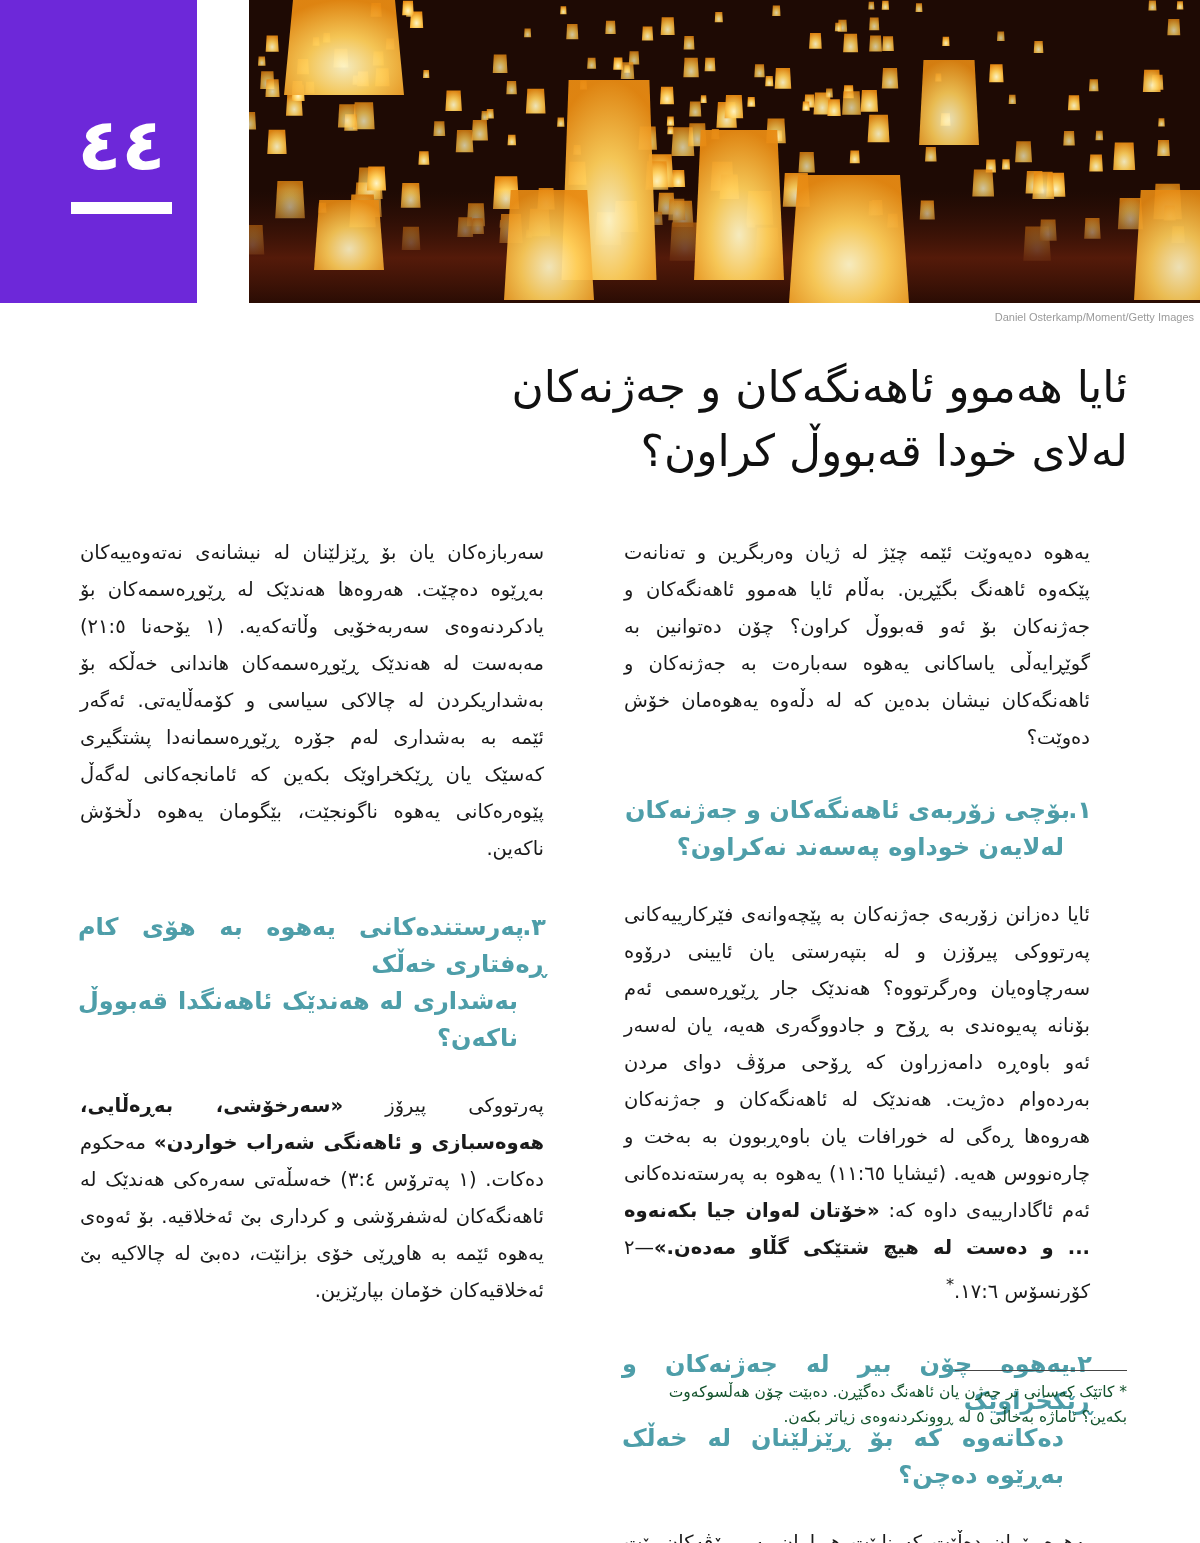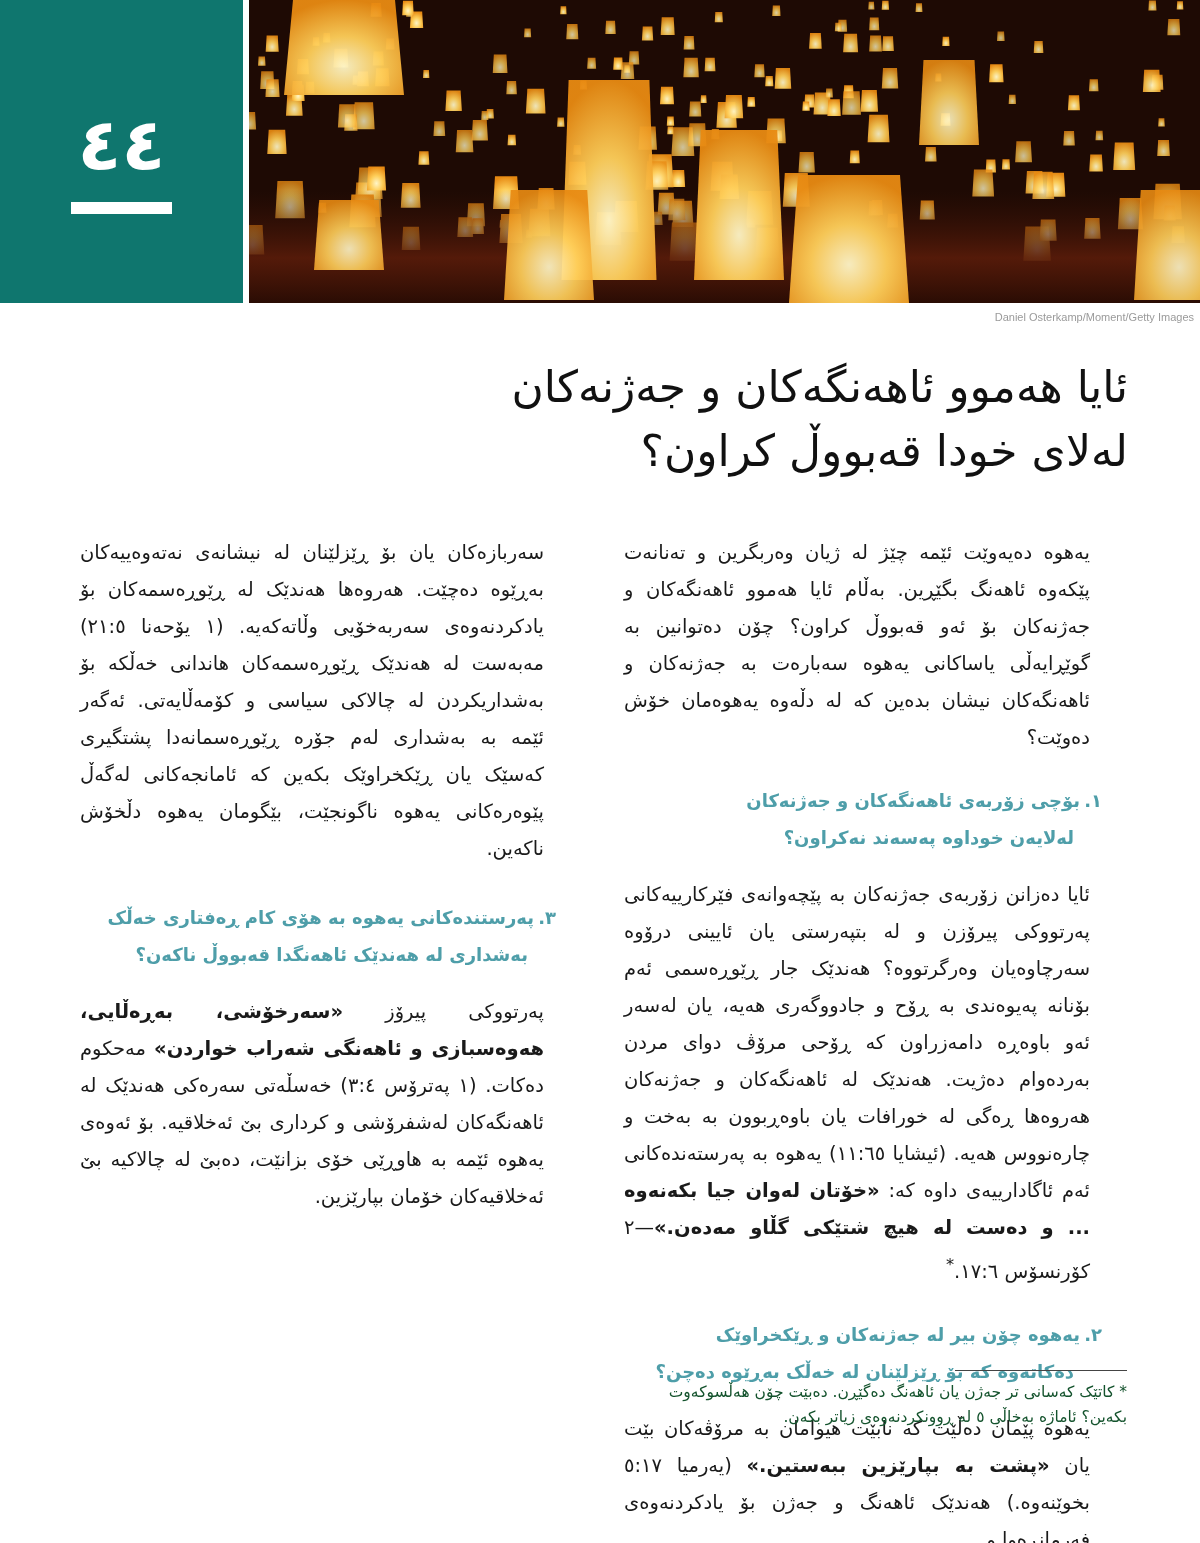--- a/index.html
+++ b/index.html
@@ -1,33 +1,33 @@
 <!DOCTYPE html>
 <html><head>
 <meta charset="utf-8">
 <style>
   html, body { margin: 0; padding: 0; background: #ffffff; }
   body { width: 1200px; height: 1543px; position: relative; overflow: hidden;
          font-family: "DejaVu Sans", sans-serif; color: #1a1a1a; }
-  .lesson-box { position: absolute; left: 0; top: 0; width: 243px; height: 303px; background: #0f766e; }
+  .lesson-box { position: absolute; left: 0; top: 0; width: 197px; height: 303px; background: #6d28d9; }
   .lesson-num { position: absolute; left: 0; width: 243px; top: 100px; text-align: center;
                 color: #fff; font-size: 72px; font-weight: bold; line-height: 90px; }
   .lesson-bar { position: absolute; left: 71px; top: 202px; width: 101px; height: 12px; background: #fff; }
   .photo { position: absolute; left: 249px; top: 0; width: 951px; height: 303px; overflow: hidden;
            background: radial-gradient(ellipse at 60% 40%, #3a1a08 0%, #1a0804 60%, #0d0402 100%); }
   .photo svg { width: 100%; height: 100%; display: block; }
   .credit { position: absolute; right: 6px; top: 311px; font-size: 11px; color: #9a9a9a;
             font-family: "Liberation Sans", sans-serif; }
   .title { position: absolute; right: 72px; top: 355px; width: 700px; direction: rtl; text-align: right;
            font-size: 44px; font-weight: normal; line-height: 64px; color: #111; }
   .col { position: absolute; direction: rtl; text-align: justify; font-size: 19.5px; line-height: 37px; }
   .col-right { left: 612px; width: 490px; top: 522px; }
   .col-left { left: 68px; width: 488px; top: 522px; }
   .col p { margin: 12px; text-align-last: right; }
-  .q { color: #4e9ea9; font-size: 18px; font-weight: bold; line-height: 37px; margin: 0; direction: rtl; }
+  .q { color: #4e9ea9; font-size: 24px; font-weight: bold; line-height: 37px; margin: 10px; direction: rtl; }
   .q .n { display: inline-block; width: 22px; }
   .q .line2 { display: block; padding-right: 28px; }
   .gap-sm { height: 14px; }
   .gap-md { height: 14px; }
   b { font-weight: bold; }
   .fn-rule { position: absolute; left: 955px; top: 1370px; width: 172px; height: 1px; background: #444; }
   .footnote { position: absolute; left: 630px; top: 1380px; width: 497px; direction: rtl; text-align: right;
               font-size: 15.5px; line-height: 25px; color: #14532d; }
 </style>
 </head>

